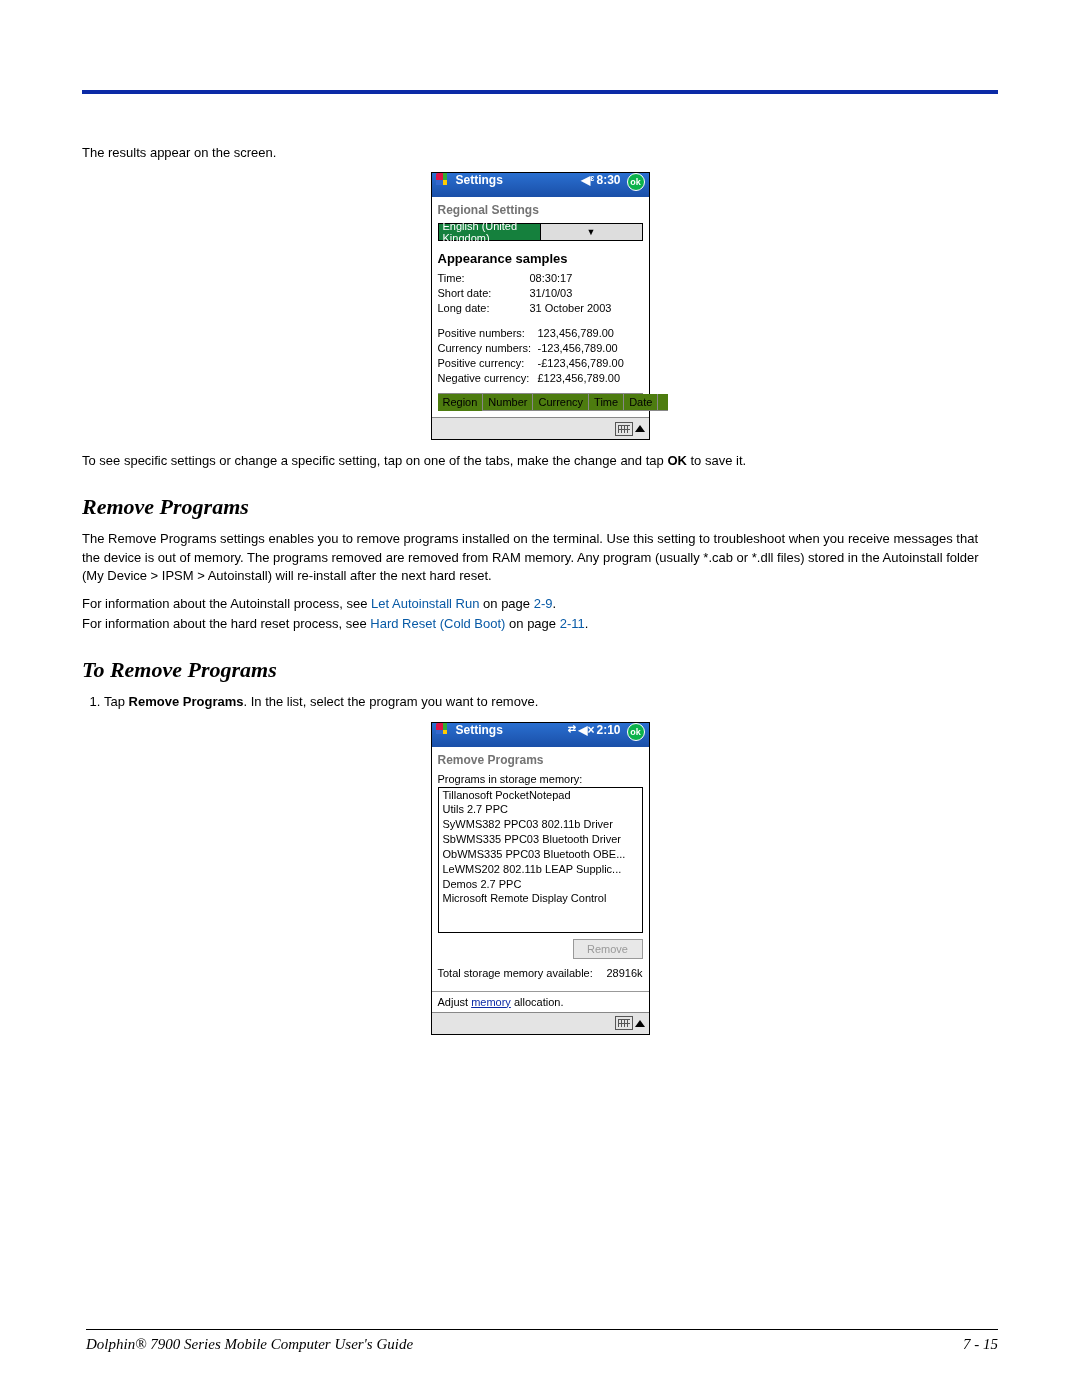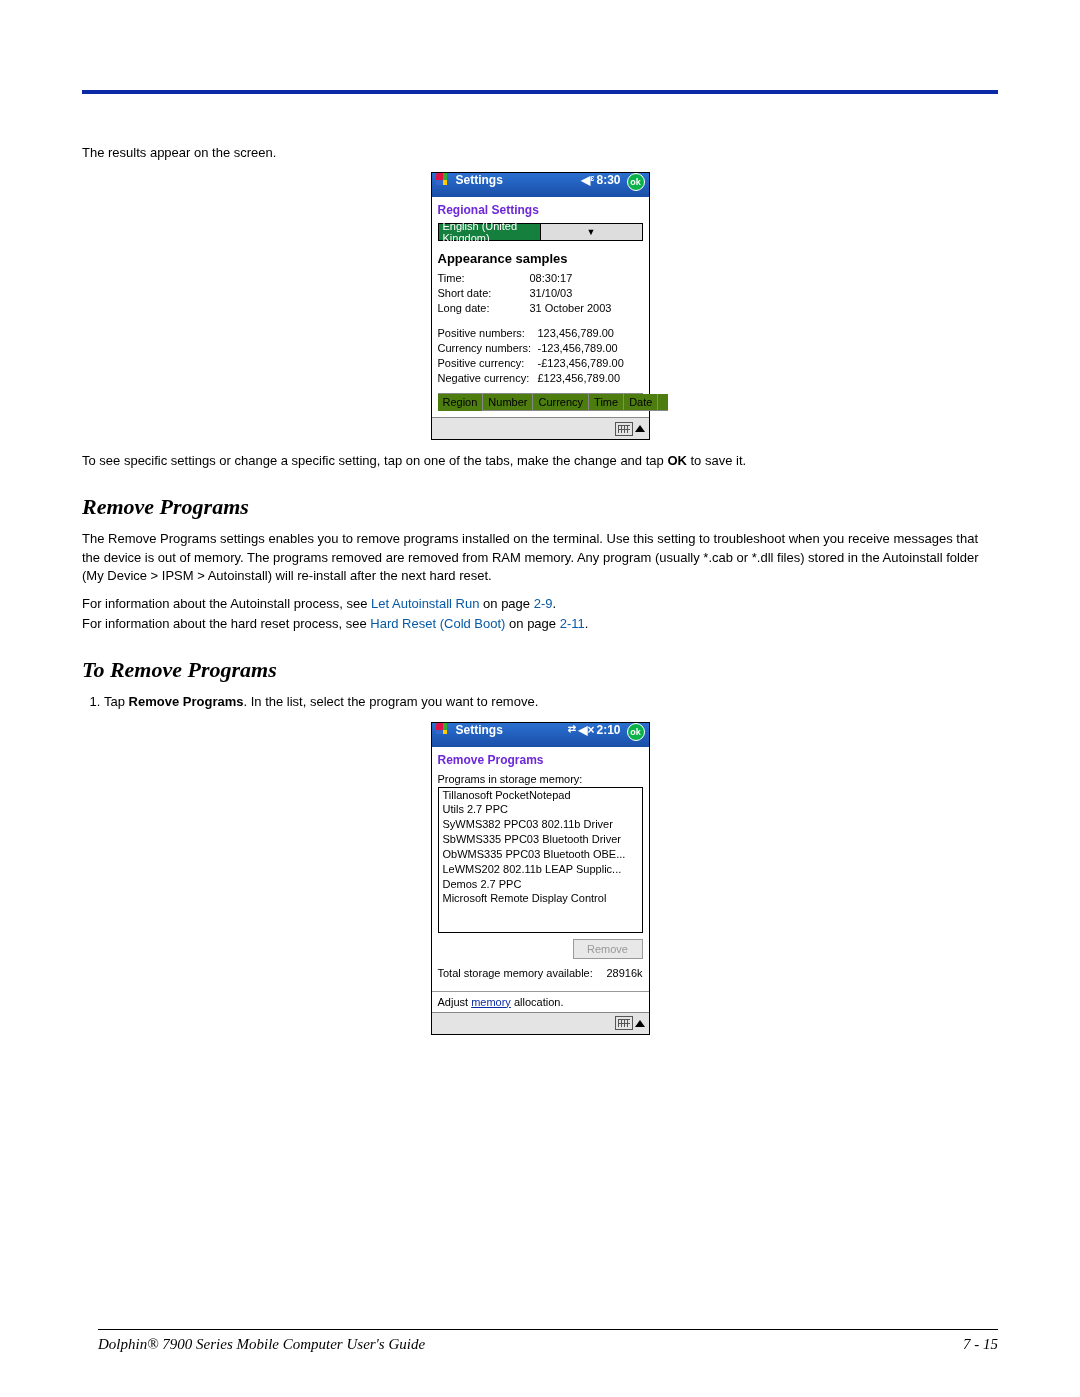--- a/index.html
+++ b/index.html
@@ -14,21 +14,21 @@
   .pda-title{height:24px;background:linear-gradient(to bottom,#2a6fd0,#1a4fa8);color:#fff;display:flex;padding:0 4px;font-size:12px;font-weight:bold}
   .win-flag{width:16px;height:16px;margin-right:4px;display:inline-block;position:relative}
   .win-flag::before{content:"";position:absolute;inset:0;background:
      linear-gradient(#d14 0 0) 0 0/45% 45% no-repeat,
      linear-gradient(#3a3 0 0) 55% 0/45% 45% no-repeat,
      linear-gradient(#36c 0 0) 0 55%/45% 45% no-repeat,
      linear-gradient(#fc0 0 0) 55% 55%/45% 45% no-repeat;border-radius:2px}
   .pda-title .spacer{flex:1}
   .spk{margin-right:2px}
   .ok-badge{width:18px;height:18px;border-radius:50%;background:#0bb24a;color:#fff;font-size:9px;font-weight:bold;display:inline-flex;align-items:center;justify-content:center;margin-left:6px;border:1px solid #fff}
-  .pda-sub{padding:6px 6px 4px 6px;color:#6d28d9;font-weight:bold;font-size:12px}
+  .pda-sub{padding:6px 6px 4px 6px;color:#737373;font-weight:bold;font-size:12px}
   .pda-body{padding:2px 6px 6px 6px}
   .dd{display:flex;align-items:center;border:1px solid #000;background:#15803d;color:#fff;font-size:11px;height:18px}
   .dd span{flex:1;padding:0 4px}
   .dd .arrow{width:16px;height:16px;background:#ddd;color:#000;display:flex;align-items:center;justify-content:center;border-left:1px solid #000;font-size:9px}
   .samples-h{font-weight:bold;font-size:13px;margin:10px 0 4px 0}
   .row{display:flex;padding:1.5px 0;font-size:11px}
   .row .lab{width:92px}
   .gap{height:10px}
   .tabs{display:flex;border-top:1px solid #888;margin-top:8px;font-size:11px}
   .tabs div{padding:2px 5px;border-right:1px solid #888;border-bottom:1px solid #888;background:#4d7c0f}
@@ -36,21 +36,21 @@
   .tabs .rest{flex:1;border-right:none}
   .pda-foot{height:22px;background:#e4e4e4;border-top:1px solid #888;display:flex;justify-content:flex-end;align-items:center;padding-right:4px}
   .kbd-ico{width:18px;height:14px;border:1px solid #555;display:inline-block;margin-right:2px;position:relative}
   .kbd-ico::after{content:"";position:absolute;inset:2px;background:repeating-linear-gradient(to right,#555 0 1px,transparent 1px 3px),repeating-linear-gradient(to bottom,#555 0 1px,transparent 1px 4px)}
   .tri-up{width:0;height:0;border-left:5px solid transparent;border-right:5px solid transparent;border-bottom:7px solid #000;display:inline-block}
   .listbox{border:1px solid #000;height:146px;padding:0 4px;font-size:11px;line-height:1.35;margin-top:2px}
   .remove-btn{display:block;margin:6px 0 6px auto;width:70px;height:20px;border:1px solid #999;background:#e8e8e8;color:#999;font-size:11px;text-align:center;line-height:18px}
   .avail{display:flex;justify-content:space-between;font-size:11px;padding:2px 0 6px 0}
   .adj{font-size:11px;padding:4px 6px;border-top:1px solid #999}
   .adj .u{color:#0b2aa6;text-decoration:underline}
-  .footer{position:absolute;bottom:44px;left:98px;right:82px}
+  .footer{position:absolute;bottom:44px;left:86px;right:82px}
   .hr-bot{border-top:1px solid #000;margin-bottom:6px}
   .foot-row{display:flex;justify-content:space-between;font-family:'Times New Roman',serif;font-style:italic;font-size:15px}
   ol{padding-left:22px;margin-top:0}
   ol li{font-size:13px;line-height:1.4}
   .conn-ico{font-size:10px;letter-spacing:-1px;margin-right:3px}
 </style>
 </head>
 <body>
 
 <div class="page">

